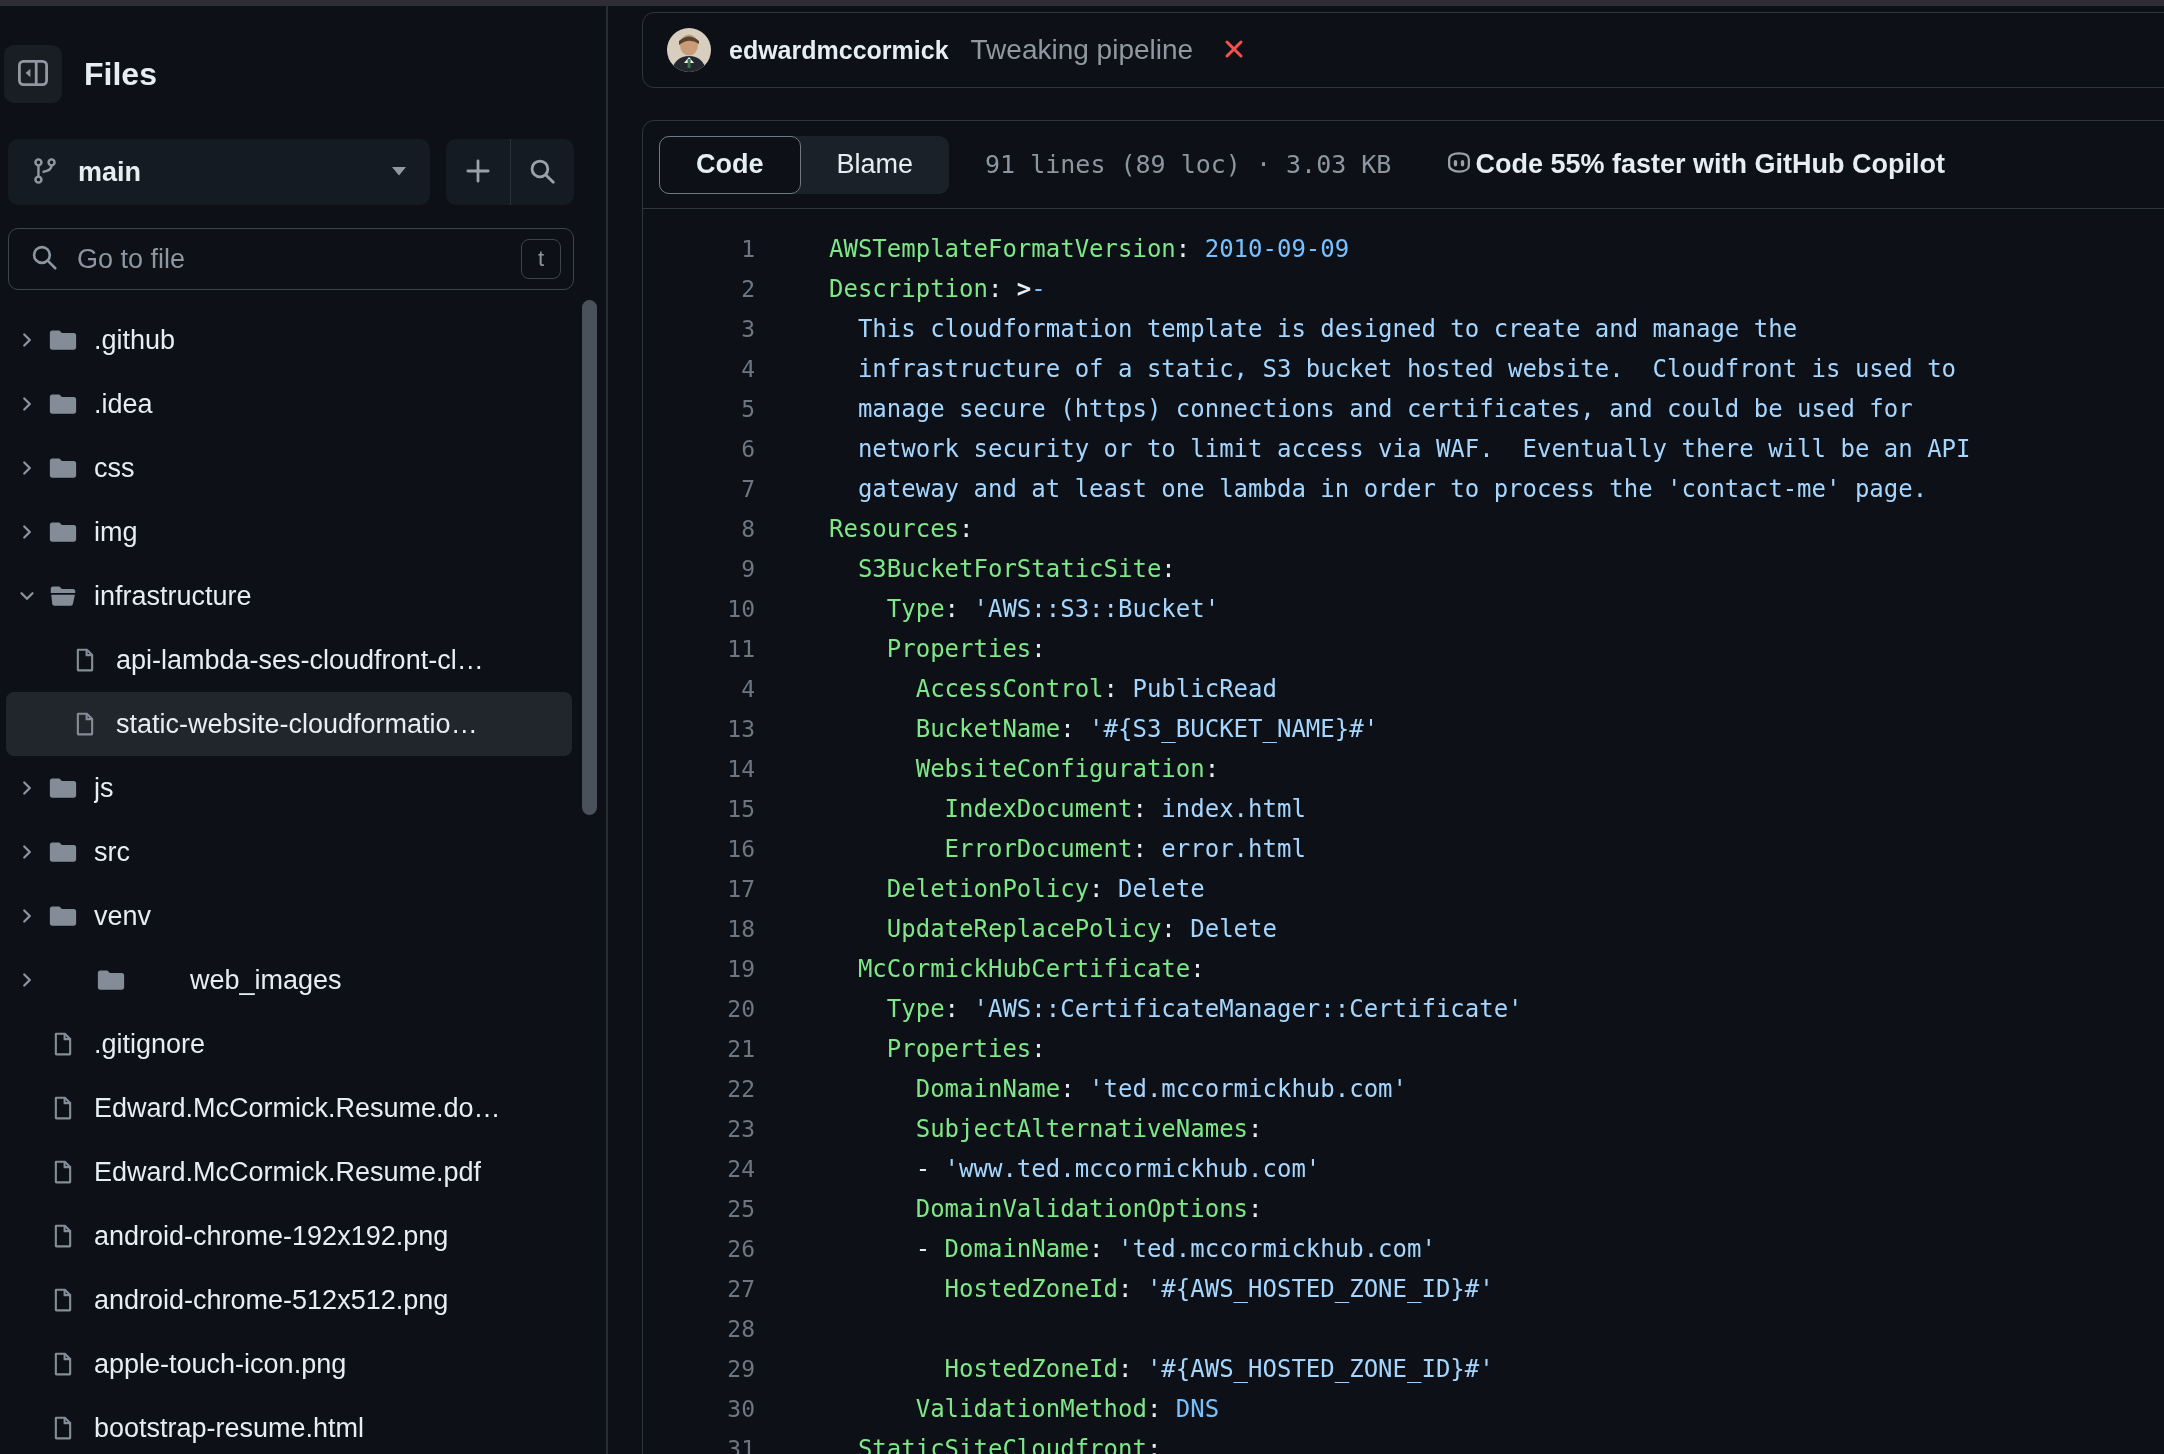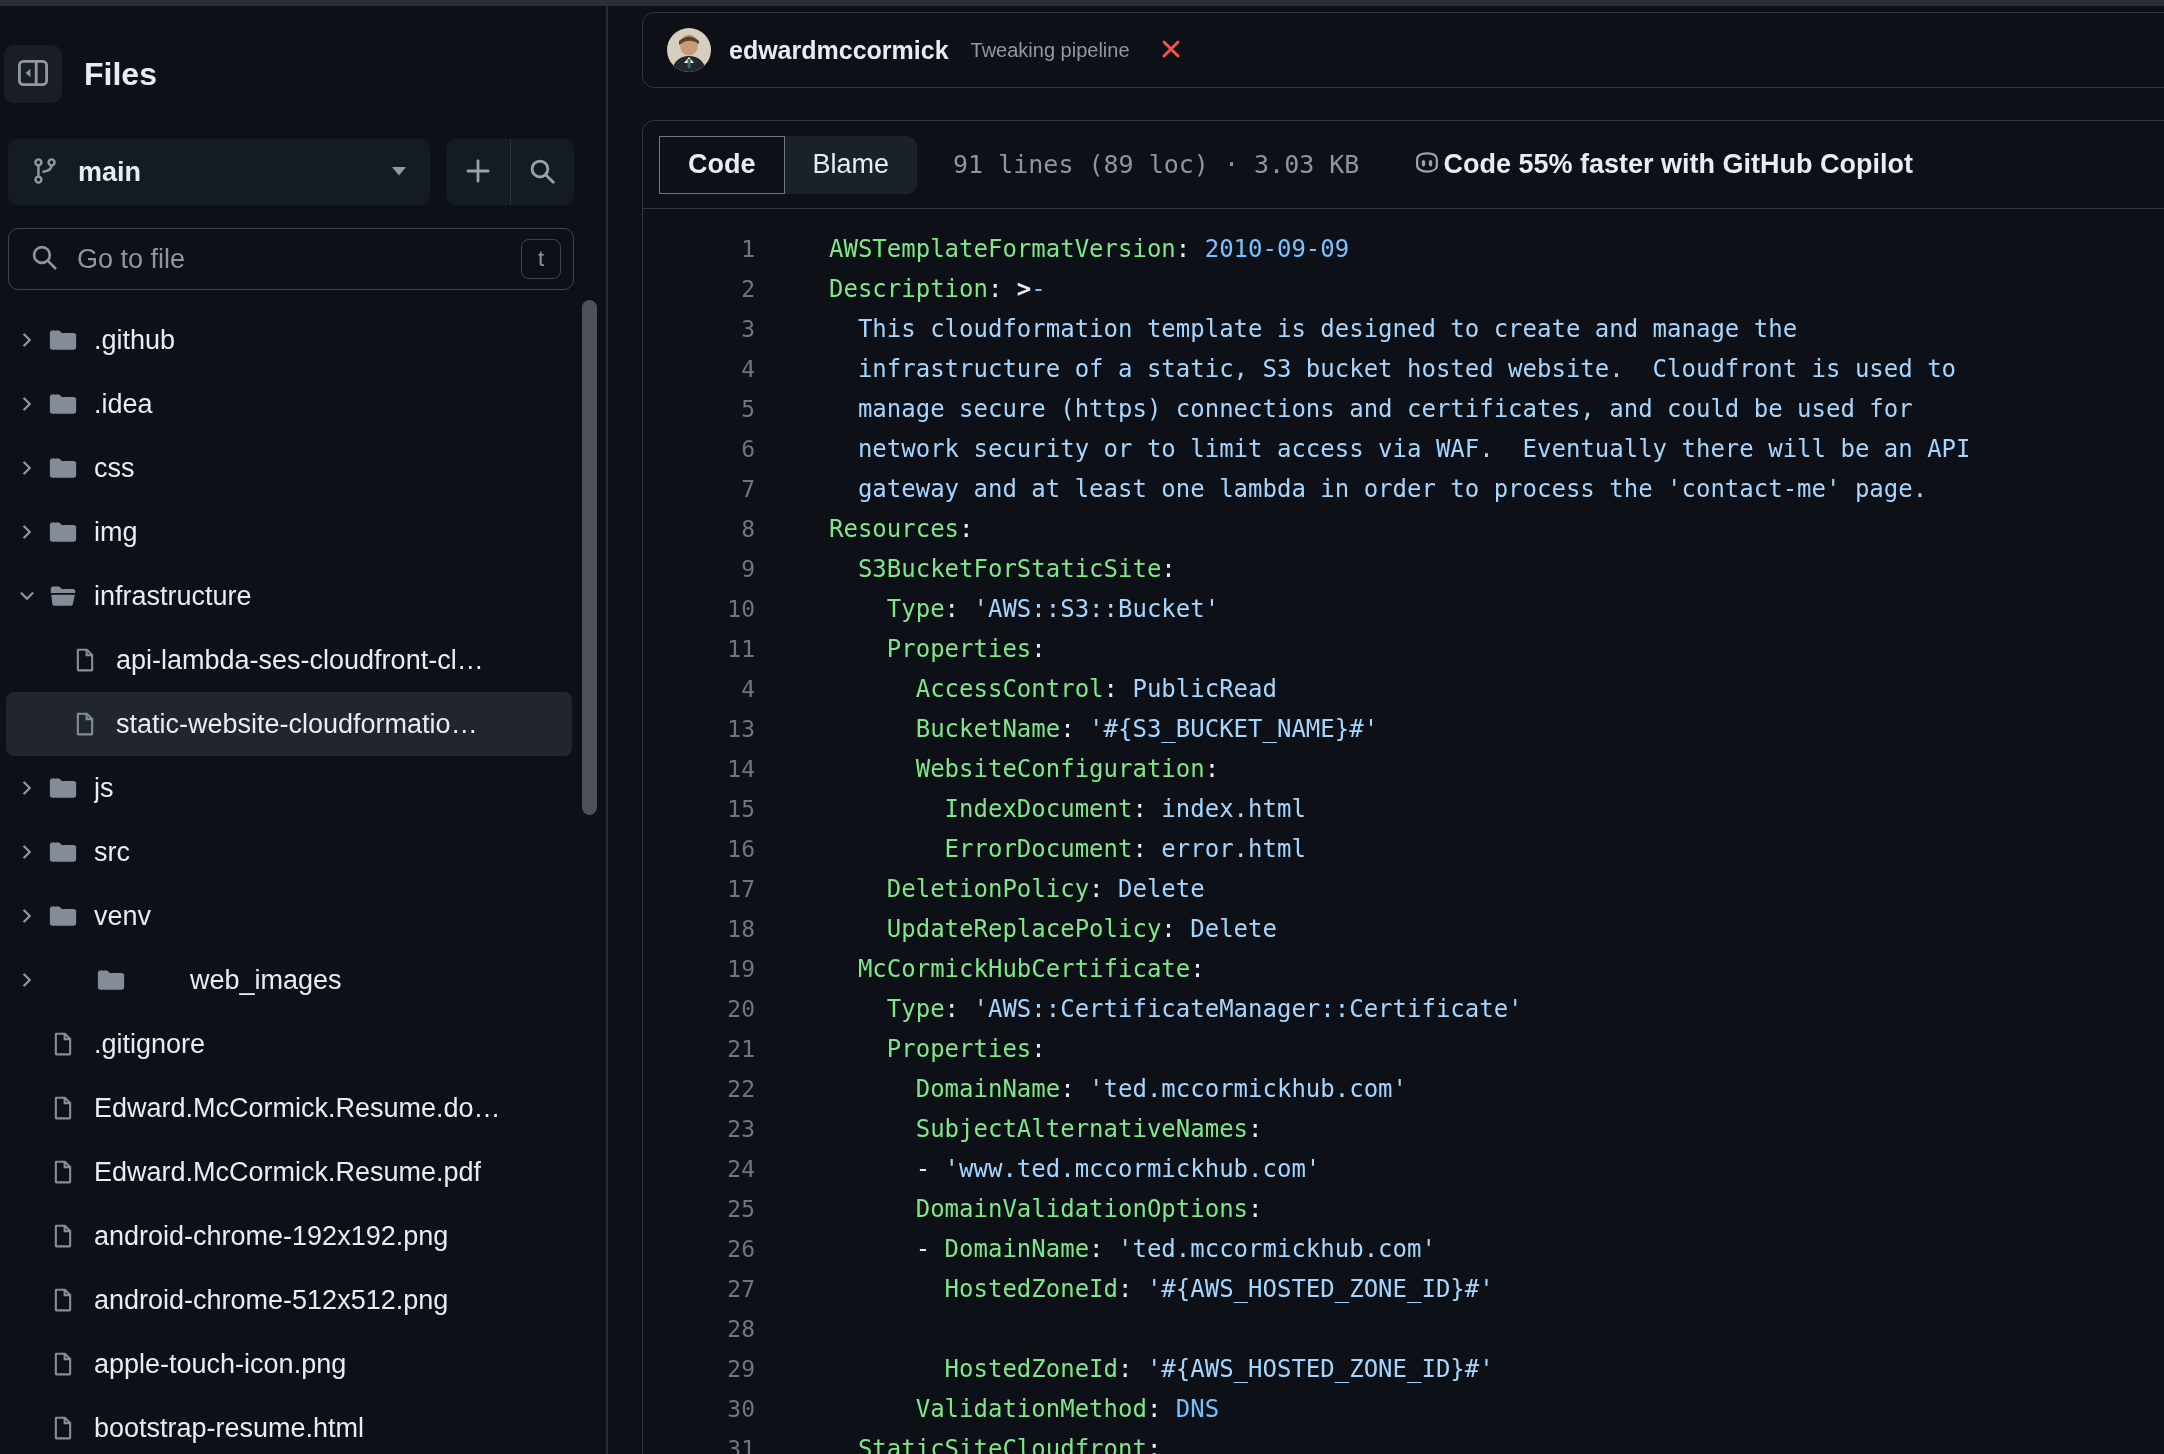--- a/index.html
+++ b/index.html
@@ -42,29 +42,29 @@
   .tree-chevron{width:26px;height:26px;flex:none;margin-right:8px;display:flex;align-items:center;justify-content:center;}
   .tree-icon{width:30px;height:30px;flex:none;margin-right:16px;display:flex;align-items:center;justify-content:center;}
   .tree-label{font-size:27px;color:#e6edf3;white-space:nowrap;overflow:hidden;}
 
   
   #main{position:absolute;left:608px;top:6px;width:1556px;height:1448px;}
   .commit-box{position:absolute;left:34px;top:6px;width:1582px;height:76px;border:1.5px solid #30363d;
     border-radius:12px;background:#0d1117;display:flex;align-items:center;padding:0 24px;}
   .avatar{width:44px;height:44px;border-radius:50%;overflow:hidden;flex:none;cursor:pointer;border:none;padding:0;background:none;}
   .commit-author{margin-left:18px;font-size:25px;font-weight:700;color:#e6edf3;cursor:pointer;}
-  .commit-msg{margin-left:22px;font-size:20px;color:#9198a1;cursor:pointer;}
+  .commit-msg{margin-left:22px;font-size:28px;color:#9198a1;cursor:pointer;}
   .x-btn{margin-left:28px;background:none;border:none;cursor:pointer;display:flex;align-items:center;padding:0;}
 
   .code-panel{position:absolute;left:34px;top:114px;width:1582px;height:1400px;border:1.5px solid #30363d;
     border-radius:12px 12px 0 0;background:#0d1117;}
   .toolbar{height:88px;border-bottom:1px solid #30363d;display:flex;align-items:center;padding:0 24px 0 16px;}
   .seg{display:flex;background:#1b2129;border-radius:10px;height:58px;}
-  .seg .tab{display:flex;align-items:center;padding:0 28px;font-size:27px;color:#e6edf3;
-    border-radius:0;background:transparent;border:none;cursor:pointer;}
+  .seg .tab{display:flex;align-items:center;padding:0 36px;font-size:27px;color:#e6edf3;
+    border-radius:10px;background:transparent;border:none;cursor:pointer;}
   .seg .tab.active{background:#0d1117;border:1.5px solid #6f7883;font-weight:700;}
   .stats{margin-left:36px;font-family:"DejaVu Sans Mono",monospace;font-size:25px;color:#8d96a0;white-space:pre;}
   .copilot{margin-left:52px;display:flex;align-items:center;gap:0;cursor:pointer;}
   .copilot-text{font-size:27px;font-weight:700;color:#e6edf3;white-space:nowrap;}
 
   .code-area{padding-top:20px;overflow:hidden;}
   .cl{display:flex;height:40px;line-height:40px;}
   .ln{width:112px;text-align:right;flex:none;font-family:"DejaVu Sans Mono",monospace;
     font-size:23px;color:#6e7681;cursor:pointer;}
   .ct{margin-left:74px;font-family:"DejaVu Sans Mono",monospace;font-size:24px;white-space:pre;color:#e6edf3;}

